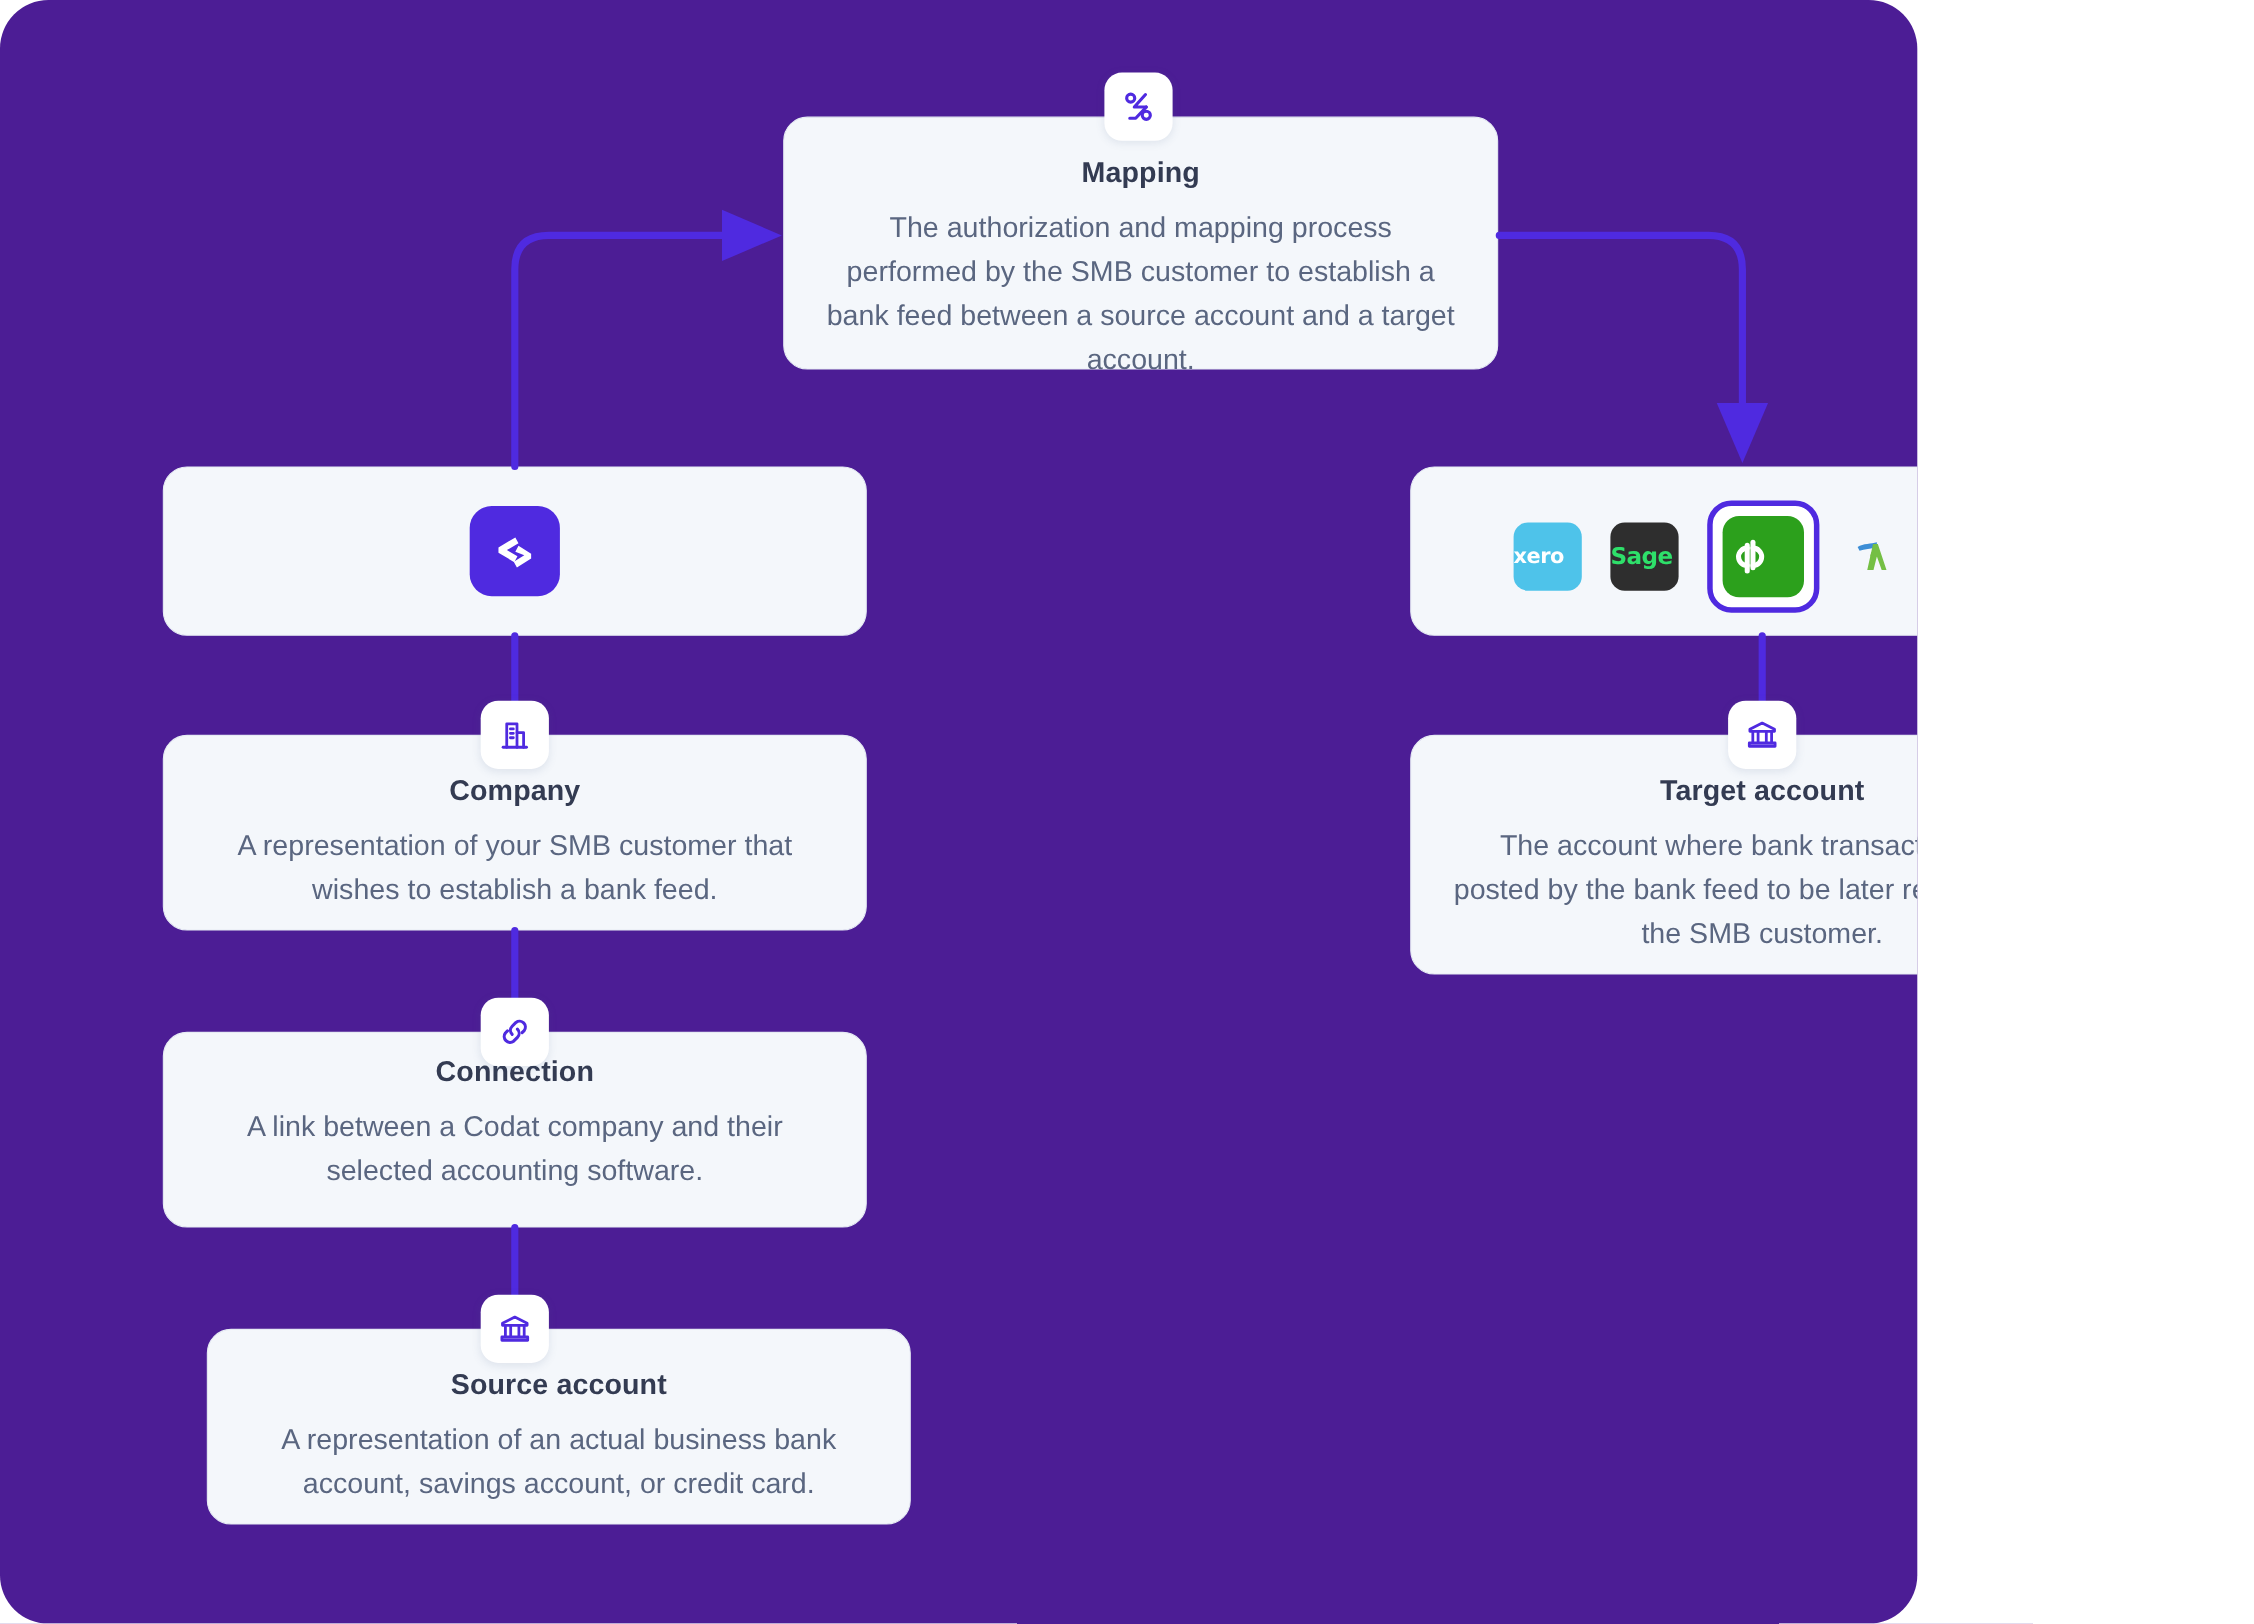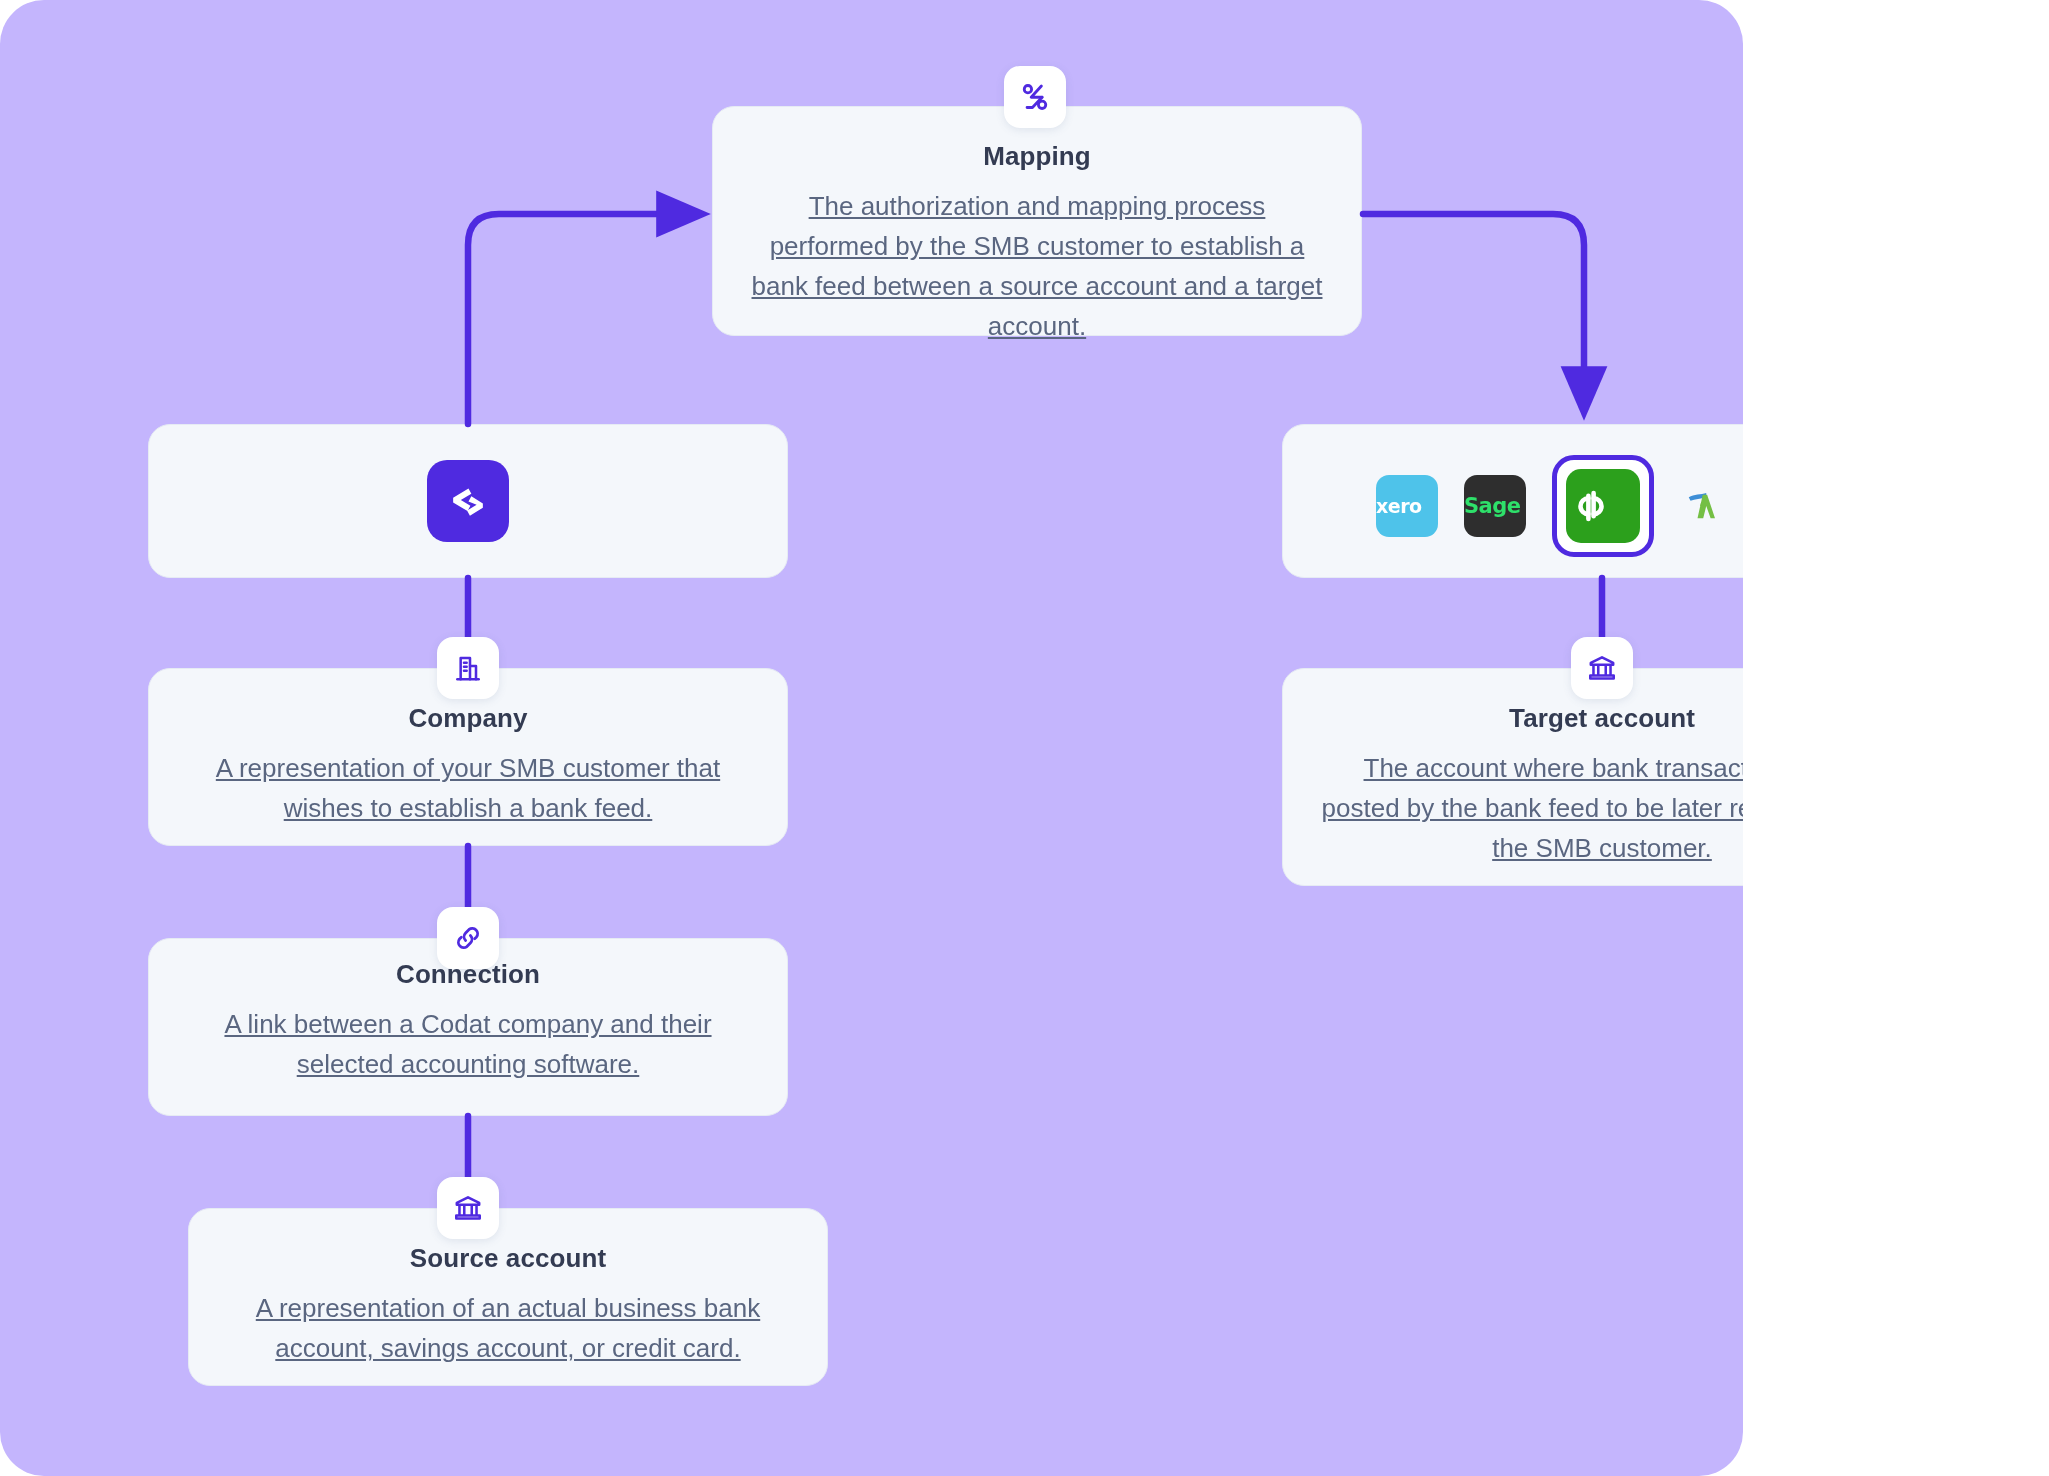--- a/index.html
+++ b/index.html
@@ -10,21 +10,21 @@
   body {
     width: 2049px;
     height: 1476px;
     font-family: "Liberation Sans", sans-serif;
     overflow: hidden;
   }
   #canvas {
     position: relative;
     width: 1743px;
     height: 1476px;
-    background: #c4b5fd;
+    background: #4c1d95;
     border-radius: 44px;
     overflow: hidden;
   }
 
   
   .card {
     position: absolute;
     box-sizing: border-box;
     background: #f4f7fb;
     border: 1.5px solid #e6ebf4;
@@ -36,21 +36,20 @@
     font-weight: bold;
     color: #333b52;
     letter-spacing: 0.1px;
     margin: 0;
   }
   .card-body {
     font-size: 26px;
     line-height: 40px;
     color: #5a6680;
     margin: 0;
-    text-decoration: underline;
   }
 
   
   .badge {
     position: absolute;
     width: 62px;
     height: 62px;
     background: #ffffff;
     border-radius: 16px;
     box-shadow: 0 2px 8px rgba(80, 100, 140, 0.13);

